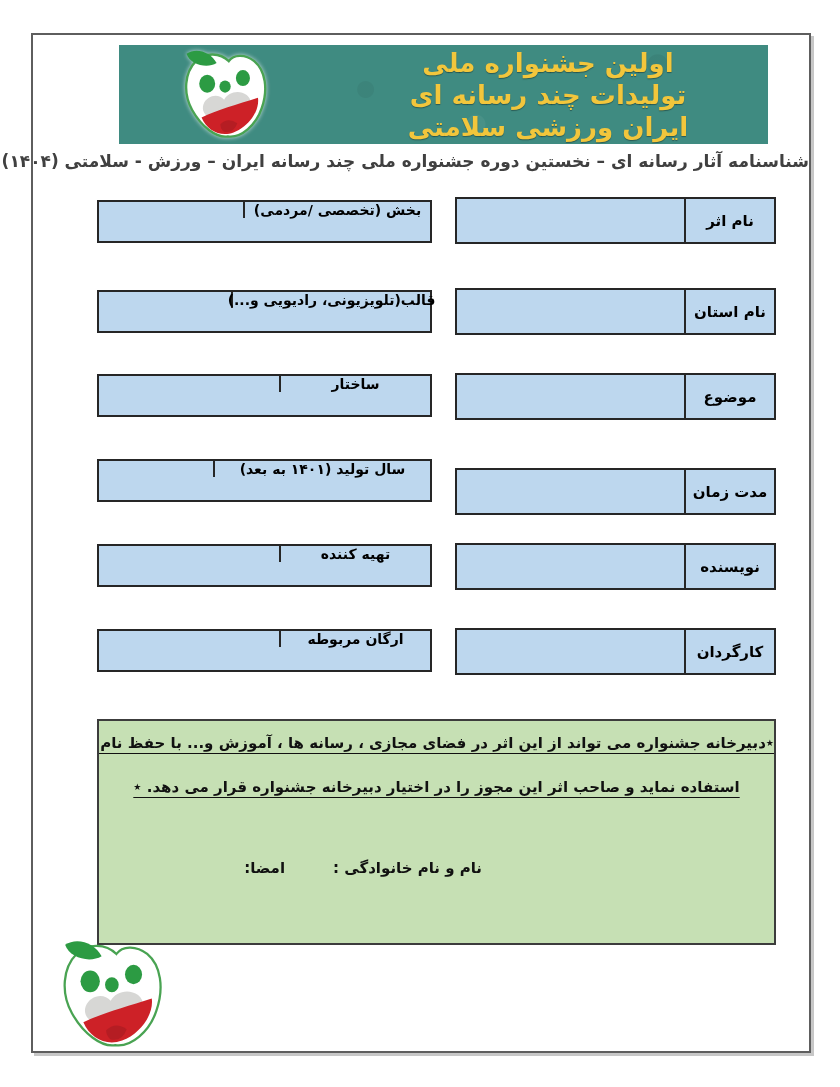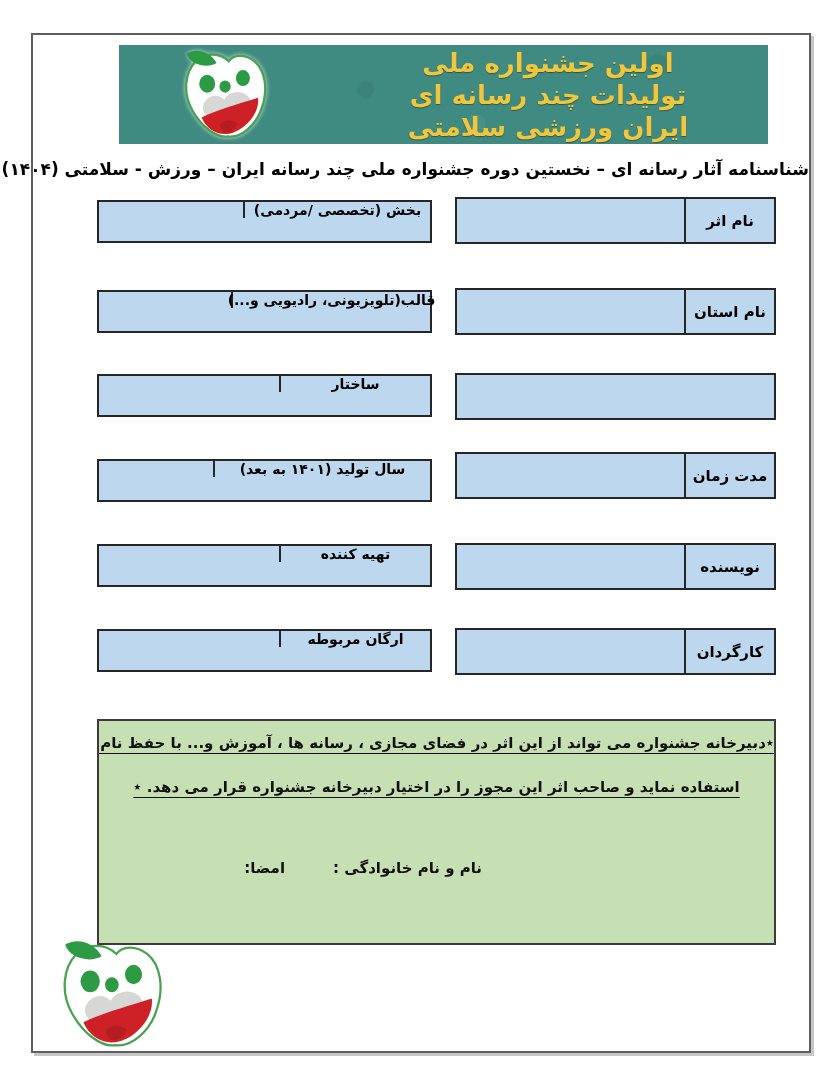--- a/index.html
+++ b/index.html
@@ -20,22 +20,22 @@
               radial-gradient(circle at 83% 20%, rgba(0,0,0,0.06) 0 10px, transparent 11px),
               radial-gradient(circle at 38% 45%, rgba(0,0,0,0.05) 0 8px, transparent 9px);
             overflow:hidden;padding-left:44px; }
   .banner-logo { position:absolute; left:56px; top:3px; width:102px; height:94px;
                  filter:drop-shadow(0 0 2px rgba(255,255,255,0.7)); }
   .banner-text { position:absolute; right:34px; top:2px; width:372px; text-align:center;
                  color:#f2c63c; font-size:26px; line-height:32px; direction:rtl;
                  text-shadow:0 1px 1px rgba(0,0,0,0.35); white-space:nowrap; }
 
   
-  .doc-title { position:absolute; left:33px; top:159px; width:776px; text-align:center;
-               direction:rtl; color:#000000; font-size:17px; white-space:nowrap; }
+  .doc-title { position:absolute; left:33px; top:151px; width:776px; text-align:center;
+               direction:rtl; color:#404040; font-size:17px; white-space:nowrap; }
 
   
   .field { position:absolute; display:flex; direction:rtl;
            background:#bdd7ee; border:2px solid #262626; }
   .field.right { left:455px; width:321px; height:47px; }
   .field.left  { left:97px;  width:335px; height:43px;flex-direction:column; }
   .flabel { border-left:2px solid #262626; display:flex; align-items:center; justify-content:center;
             font-size:15px; padding:0 4px; direction:rtl; white-space:nowrap; }
   .field.right .flabel { width:90px; }
   .field.left  .flabel { font-size:14px; }
@@ -84,23 +84,24 @@
 
   <div class="field right" style="top:197px">
     <div class="flabel">نام اثر</div>
     <div class="finput"></div>
   </div>
   <div class="field right" style="top:288px">
     <div class="flabel">نام استان</div>
     <div class="finput"></div>
   </div>
   <div class="field right" style="top:373px">
+    <div class="flabel">موضوع</div>
     <div class="finput"></div>
   </div>
-  <div class="field right" style="top:452px">
+  <div class="field right" style="top:468px">
     <div class="flabel">مدت زمان</div>
     <div class="finput"></div>
   </div>
   <div class="field right" style="top:543px">
     <div class="flabel">نویسنده</div>
     <div class="finput"></div>
   </div>
   <div class="field right" style="top:628px">
     <div class="flabel">کارگردان</div>
     <div class="finput"></div>

